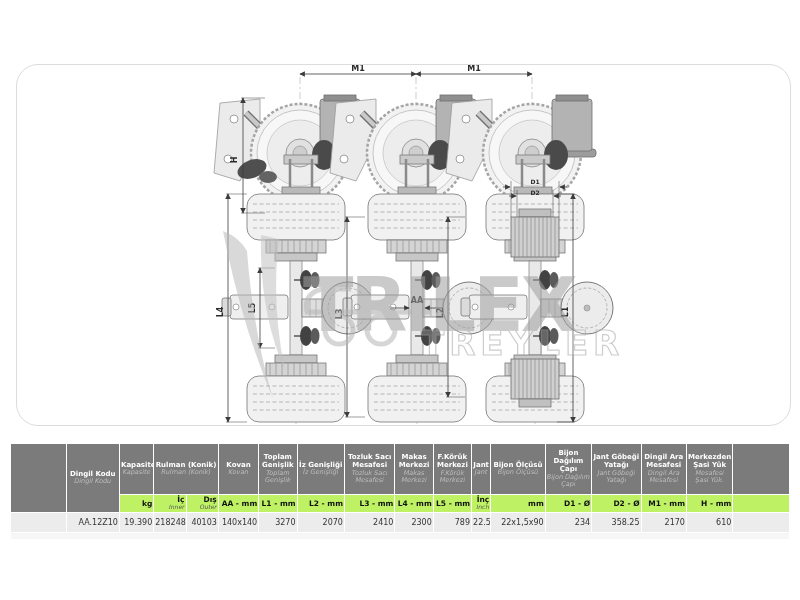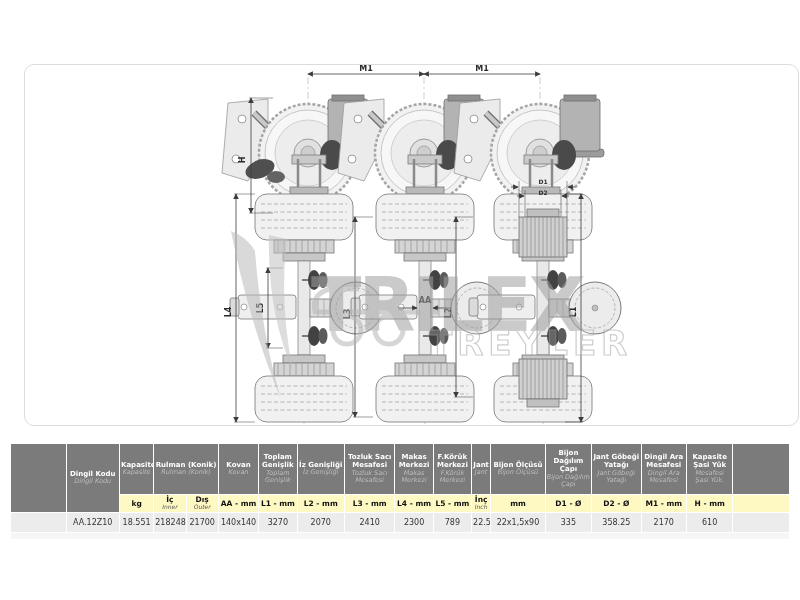--- a/index.html
+++ b/index.html
@@ -1,43 +1,43 @@
 <!DOCTYPE html>
 <html><head>
 <meta charset="utf-8">
 <style>
   html,body{margin:0;padding:0;}
   body{width:800px;height:600px;position:relative;background:#ffffff;
        font-family:"DejaVu Sans",sans-serif;overflow:hidden;}
 
   
-  .panel{position:absolute;left:24px;top:64px;width:775px;height:362px;
-         background:#fff;border:1px solid #dcdcdc;border-radius:10px;box-sizing:border-box;}
+  .panel{position:absolute;left:16px;top:64px;width:775px;height:362px;
+         background:#fff;border:1px solid #dcdcdc;border-radius:22px;box-sizing:border-box;}
   .panel svg{position:absolute;left:0;top:0;}
 
   .dim{stroke:#3c3c3c;stroke-width:0.8;fill:none;}
   .tick{stroke:#3c3c3c;stroke-width:0.5;fill:none;}
   .cl{stroke:#b0b0b0;stroke-width:0.6;fill:none;stroke-dasharray:7 3 2 3;}
   .dimtxt{font:bold 8px "DejaVu Sans",sans-serif;fill:#2b2b2b;}
   .dimtxt-sm{font:bold 6px "DejaVu Sans",sans-serif;fill:#2b2b2b;}
   .wm1{font:bold 74px "DejaVu Sans",sans-serif;fill:#9f9f9f;letter-spacing:-3px;}
   .wm2{font:bold 34px "DejaVu Sans",sans-serif;fill:rgba(255,255,255,0.35);
        stroke:#a5a5a5;stroke-width:1.2px;letter-spacing:5px;}
 
   
   table.spec{position:absolute;left:10px;top:443px;width:780px;
              border-collapse:separate;border-spacing:1px;table-layout:fixed;background:#fff;}
   table.spec th,table.spec td{padding:0 1px;margin:0;overflow:hidden;}
   tr.main th{background:#7b7b7b;color:#fff;font-size:7px;font-weight:bold;
              line-height:1.18;text-align:center;vertical-align:middle;height:50px;}
   .hi{font-style:italic;font-weight:normal;color:#bdbdbd;font-size:6.5px;}
-  tr.sub td{background:#fef9c3;font-size:7.5px;font-weight:bold;color:#111;
-            text-align:center;vertical-align:middle;height:17px;line-height:1.05;}
+  tr.sub td{background:#bef264;font-size:7.5px;font-weight:bold;color:#111;
+            text-align:right;vertical-align:middle;height:17px;line-height:1.05;}
   .si{font-style:italic;font-weight:normal;color:#575757;font-size:6px;}
-  tr.val td{background:#ececec;font-size:8px;color:#333;text-align:center;
+  tr.val td{background:#ececec;font-size:8px;color:#333;text-align:right;
             vertical-align:middle;height:19px;}
   tr.strip td{background:#f6f6f6;height:6px;}
 </style>
 </head>
 <body>
 
 <div class="panel">
 <svg width="775" height="362" viewBox="0 0 775 362">
   <defs>
     <marker id="ar" viewBox="0 0 8 8" refX="7" refY="4" markerWidth="7" markerHeight="7" orient="auto-start-reverse">
@@ -264,21 +264,21 @@
     </th>
     <th>
       <div>Jant Göbeği Yatağı</div>
       <div class="hi">Jant Göbeği Yatağı</div>
     </th>
     <th>
       <div>Dingil Ara Mesafesi</div>
       <div class="hi">Dingil Ara Mesafesi</div>
     </th>
     <th>
-      <div>Kapasite Şasi Yük</div>
+      <div>Merkezden Şasi Yük</div>
       <div class="hi">Mesafesi Şasi Yük.</div>
     </th>
     <th></th>
   </tr>
   <tr class="sub">
     <td>kg</td>
     <td>
       <div>İç</div>
       <div class="si">Inner</div>
     </td>
@@ -299,32 +299,32 @@
     <td>mm</td>
     <td>D1 - Ø</td>
     <td>D2 - Ø</td>
     <td>M1 - mm</td>
     <td>H - mm</td>
     <td></td>
   </tr>
   <tr class="val">
     <td></td>
     <td>AA.12Z10</td>
-    <td>18.551</td>
+    <td>19.390</td>
     <td>218248</td>
-    <td>21700</td>
+    <td>40103</td>
     <td>140x140</td>
     <td>3270</td>
     <td>2070</td>
     <td>2410</td>
     <td>2300</td>
     <td>789</td>
     <td>22.5"</td>
     <td>22x1,5x90</td>
-    <td>335</td>
+    <td>234</td>
     <td>358.25</td>
     <td>2170</td>
     <td>610</td>
     <td></td>
   </tr>
   <tr class="strip">
     <td colspan="18"></td>
   </tr>
 </tbody>
   </table>

